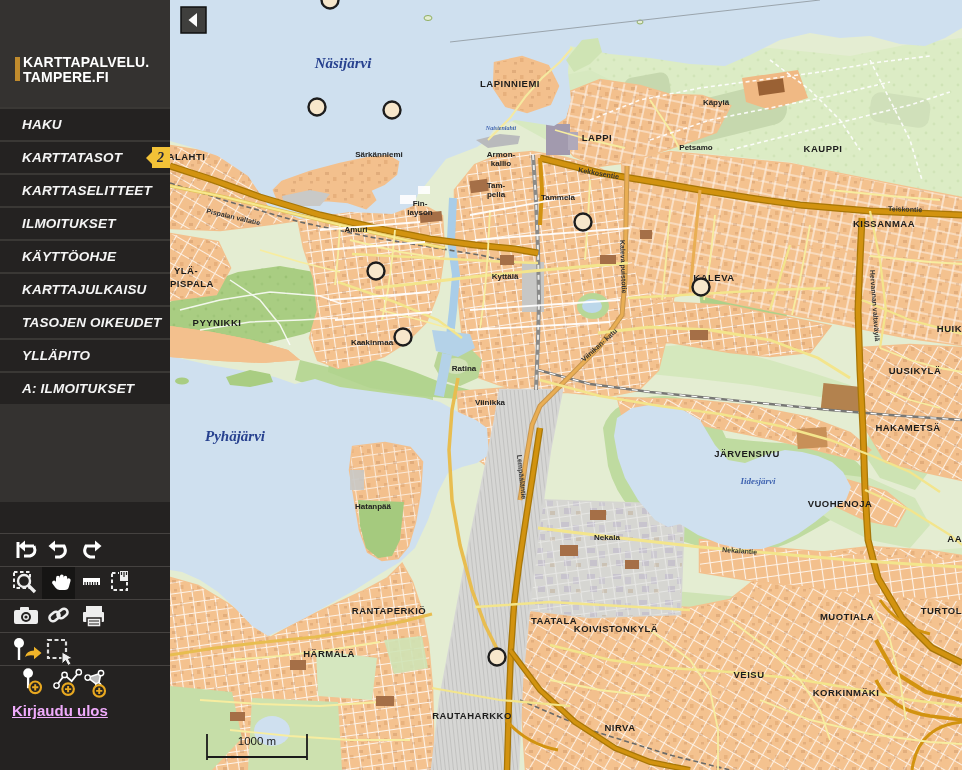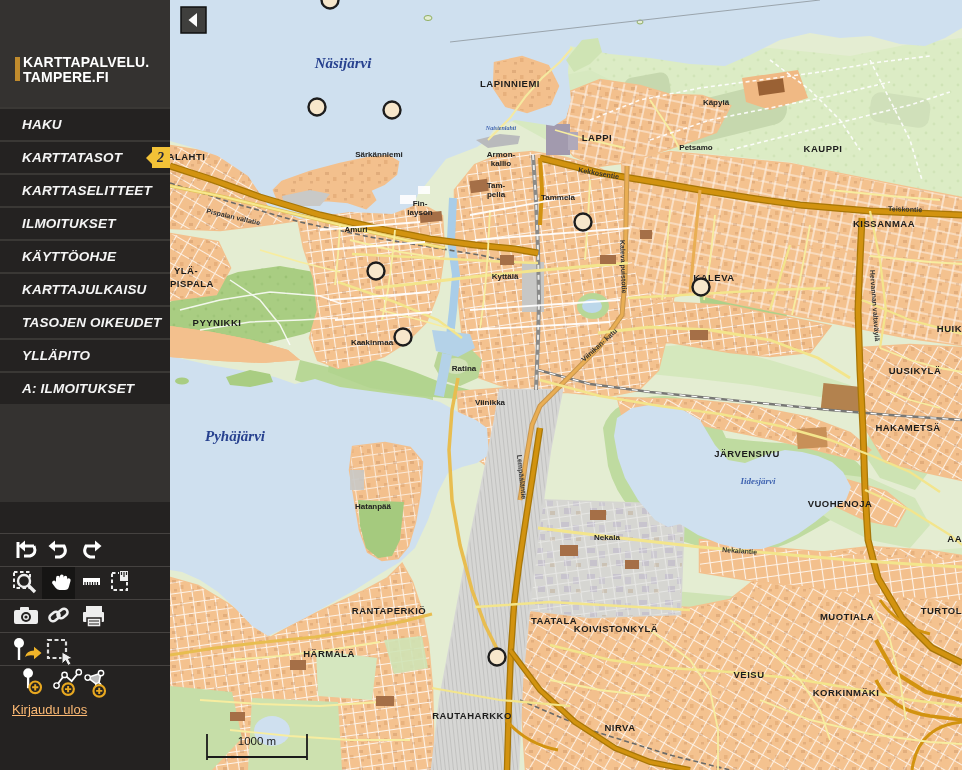--- a/index.html
+++ b/index.html
@@ -7,21 +7,21 @@
 #logobar{position:absolute;left:4px;top:2px;width:5px;height:24px;background:#c08b2d;}
 #logotxt{margin-left:12px;color:#fff;font-weight:bold;font-size:14px;line-height:15px;letter-spacing:.2px;}
 #menu{position:absolute;left:0;top:107px;width:170px;}
 .mi{position:relative;height:31px;background:#242221;border-top:2px solid #3a3835;color:#f5f5f5;font-weight:bold;font-size:13.5px;line-height:31px;padding-left:22px;box-sizing:content-box;letter-spacing:.2px;font-style:italic;}
 #badge{position:absolute;left:152px;top:5px;width:18px;height:21px;background:#f2c237;}
 #badge:before{content:"";position:absolute;left:-6px;top:5px;border:6px solid transparent;border-right:6px solid #f2c237;border-left:0;}
 #badge span{position:absolute;left:5px;top:0px;color:#23263a;font-weight:bold;font-size:14px;line-height:21px;font-family:"Liberation Serif",serif;}
 #tools{position:absolute;left:0;top:533px;width:170px;}
 .trow{position:relative;height:32px;border-top:1px solid #454240;background:#242221;}
 .trow svg{position:absolute;top:0;left:0;}
-#kirjaudu{position:absolute;left:9px;top:701px;color:#fdba74;font-size:13px;text-decoration:underline;background:#242221;padding:1px 3px;}
+#kirjaudu{position:absolute;left:9px;top:701px;color:#f0abfc;font-size:15px;text-decoration:underline;background:#242221;padding:1px 3px;font-weight:bold;}
 #sb-bottom{position:absolute;left:0;top:502px;width:170px;height:268px;background:#242221;}
 #mapwrap{position:absolute;left:170px;top:0;width:792px;height:770px;}
 </style></head>
 <body>
 <div id="mapwrap">
 <svg id="map" width="792" height="770" viewBox="0 0 792 770">
 <defs>
 <pattern id="sgA" width="12" height="12" patternUnits="userSpaceOnUse" patternTransform="rotate(12)">
           <path d="M0 6H12M6 0V12" stroke="#ffffff" stroke-width="1.2" opacity=".8"></path>
         </pattern>

